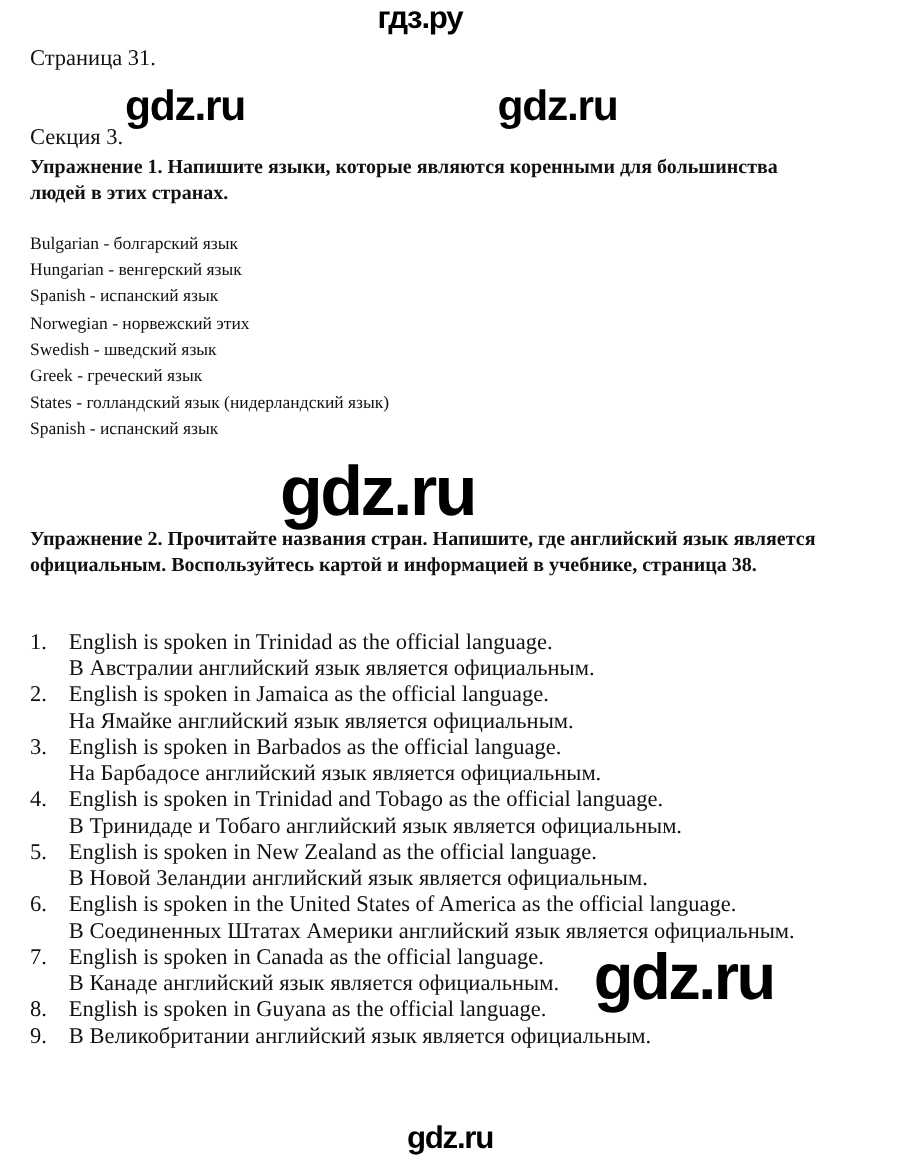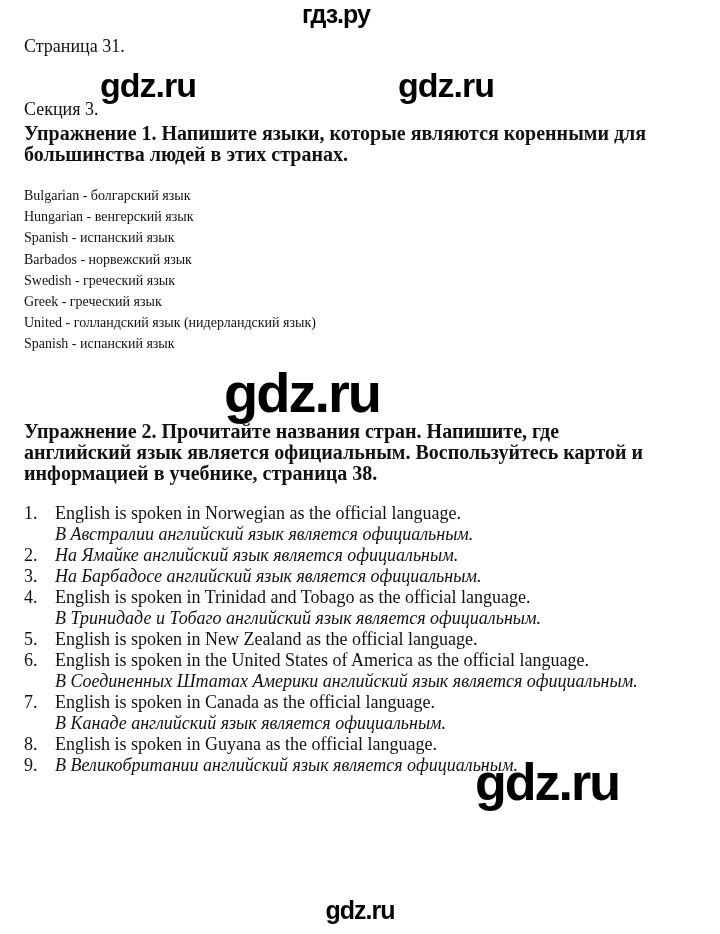--- a/index.html
+++ b/index.html
@@ -9,80 +9,83 @@
     .wm-top { left: 0; width: 672px; text-align: center; top: 0px; font-size: 25px; }
     .wm-s1 { left: 100px; top: 66px; font-size: 34px; }
     .wm-s2 { left: 398px; top: 66px; font-size: 34px; }
     .wm-mid { left: 224px; top: 360px; font-size: 56px; letter-spacing: -2px; }
     .wm-right { left: 475px; top: 752px; font-size: 52px; letter-spacing: -2px; }
     .wm-bottom { left: 0; width: 720px; text-align: center; top: 896px; font-size: 25px; }
 
     .line { position: absolute; left: 24px; font-size: 18px; white-space: nowrap; }
     .page { top: 36px; }
     .section { top: 79px; margin-top: 20px; }
-    .ex-title { font-weight: bold; font-size: 20px; line-height: 21px; white-space: normal; width: 640px; }
+    .ex-title { font-weight: bold; font-size: 16px; line-height: 21px; white-space: normal; width: 640px; }
     .ex1 { top: 123px; }
     .ex2 { top: 421px; }
 
     .lang-list { position: absolute; left: 24px; top: 185px; font-size: 14px; line-height: 21.2px; margin: 0; padding: 0; list-style: none; }
     .lang-list li { white-space: nowrap; }
 
     .ans-list { position: absolute; left: 24px; top: 503px; margin: 0; padding: 0; list-style: none; font-size: 18px; }
     .ans-list li { position: relative; padding-left: 31px; line-height: 21px; }
     .ans-list .num { position: absolute; left: 0; top: 0; }
     .ans-list .en { display: block; white-space: nowrap; }
-    .ans-list .ru { display: block; font-style: italic; white-space: nowrap; }
+    .ans-list .ru { display: block; white-space: nowrap; }
   </style>
 </head>
 <body>
 
 <div class="wm wm-top">гдз.ру</div>
 
 <div class="line serif page">Страница 31.</div>
 <div class="line serif section">Секция 3.</div>
 <div class="wm wm-s1">gdz.ru</div>
 <div class="wm wm-s2">gdz.ru</div>
 
 <div class="line serif ex-title ex1">Упражнение 1. Напишите языки, которые являются коренными для большинства людей в этих странах.</div>
 <ul class="lang-list serif">
   <li>Bulgarian - болгарский язык</li>
   <li>Hungarian - венгерский язык</li>
   <li>Spanish - испанский язык</li>
-  <li>Barbados - норвежский язык</li>
-  <li>Swedish - греческий язык</li>
+  <li>Norwegian - норвежский этих</li>
+  <li>Swedish - шведский язык</li>
   <li>Greek - греческий язык</li>
-  <li>United - голландский язык (нидерландский язык)</li>
+  <li>States - голландский язык (нидерландский язык)</li>
   <li>Spanish - испанский язык</li>
 </ul>
 
 <div class="wm wm-mid">gdz.ru</div>
 
 <div class="line serif ex-title ex2">Упражнение 2. Прочитайте названия стран. Напишите, где английский язык является официальным. Воспользуйтесь картой и информацией в учебнике, страница 38.</div>
 <ol class="ans-list serif">
   <li>
     <span class="num">1.</span>
-    <span class="en">English is spoken in Norwegian as the official language.</span>
+    <span class="en">English is spoken in Trinidad as the official language.</span>
     <span class="ru">В Австралии английский язык является официальным.</span>
   </li>
   <li>
     <span class="num">2.</span>
+    <span class="en">English is spoken in Jamaica as the official language.</span>
     <span class="ru">На Ямайке английский язык является официальным.</span>
   </li>
   <li>
     <span class="num">3.</span>
+    <span class="en">English is spoken in Barbados as the official language.</span>
     <span class="ru">На Барбадосе английский язык является официальным.</span>
   </li>
   <li>
     <span class="num">4.</span>
     <span class="en">English is spoken in Trinidad and Tobago as the official language.</span>
     <span class="ru">В Тринидаде и Тобаго английский язык является официальным.</span>
   </li>
   <li>
     <span class="num">5.</span>
     <span class="en">English is spoken in New Zealand as the official language.</span>
+    <span class="ru">В Новой Зеландии английский язык является официальным.</span>
   </li>
   <li>
     <span class="num">6.</span>
     <span class="en">English is spoken in the United States of America as the official language.</span>
     <span class="ru">В Соединенных Штатах Америки английский язык является официальным.</span>
   </li>
   <li>
     <span class="num">7.</span>
     <span class="en">English is spoken in Canada as the official language.</span>
     <span class="ru">В Канаде английский язык является официальным.</span>

